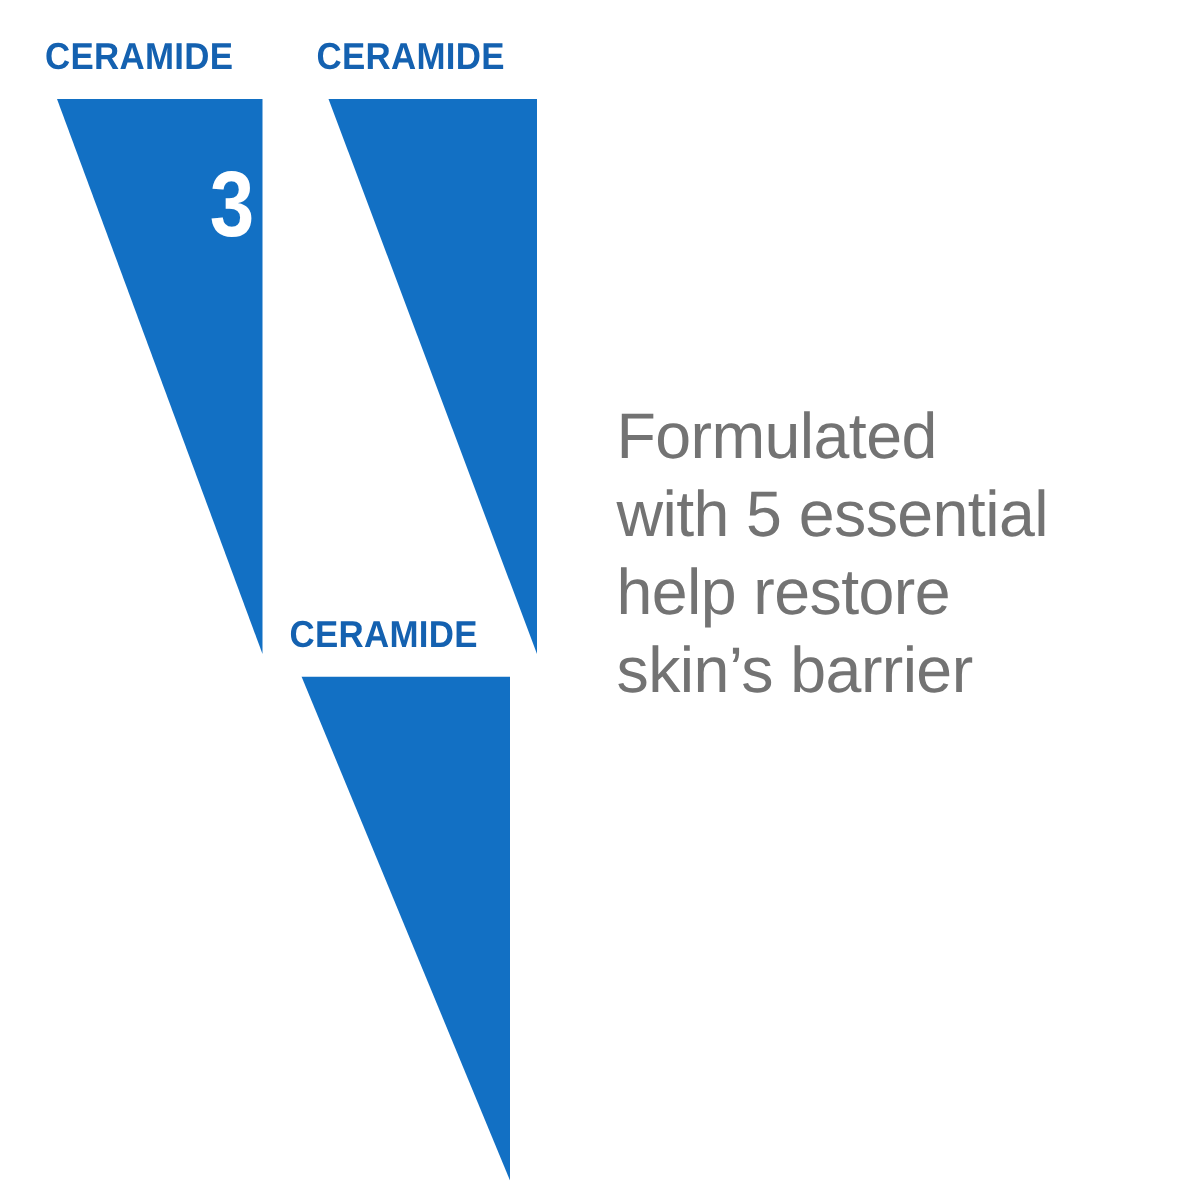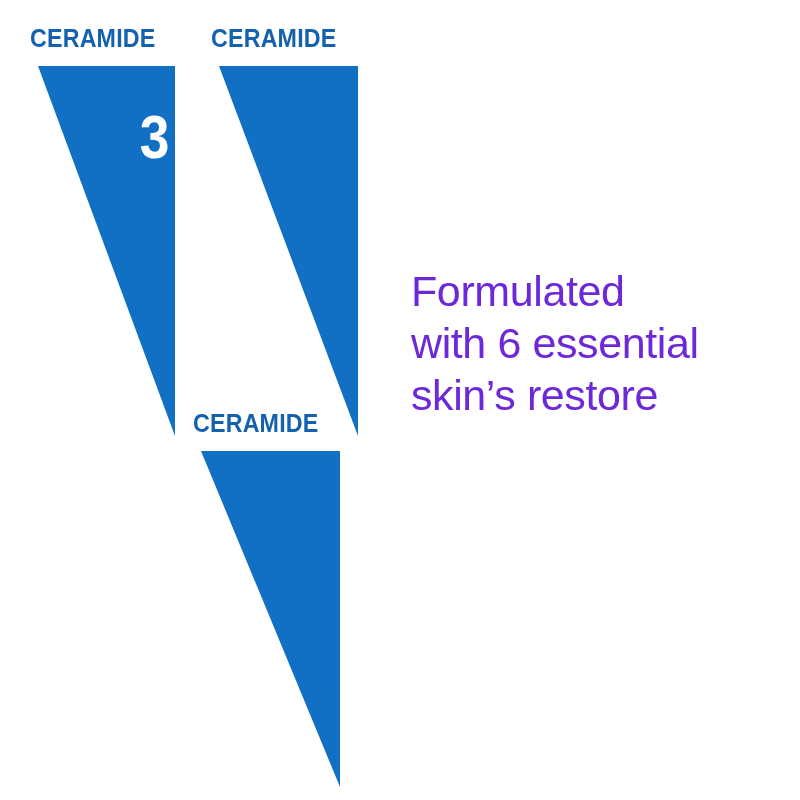--- a/index.html
+++ b/index.html
@@ -65,21 +65,21 @@
   #wedge-6 .wedge-label { font-size: 25px; transform: scaleX(0.93); }
   #wedge-6 .wedge-shape-wrap { top: 40px; }
   #wedge-6 .wedge-number { font-size: 62px; right: 20px; top: 78px; transform: scaleX(0.88); transform-origin: right top; letter-spacing: -1px; }
 
   
   #copy-block {
     position: absolute;
     left: 411px;
     top: 265px;
     width: 360px;
-    color: #6d28d9;
+    color: #737373;
     font-family: "Liberation Sans", sans-serif;
     font-weight: 400;
     font-size: 43px;
     line-height: 52px;
     letter-spacing: -0.4px;
   }
   #copy-block .copy-line {
     display: block;
     white-space: nowrap;
   }
@@ -114,17 +114,18 @@
     <div class="wedge-shape-wrap">
       <svg width="152" height="336" viewBox="0 0 152 336" aria-hidden="true">
         <polygon points="8,0 147,0 147,336 8,0" fill="#1270c4"></polygon>
       </svg>
     </div>
     <div class="wedge-number">6-II</div>
   </div>
 
   <div id="copy-block">
     <span class="copy-line">Formulated</span>
-    <span class="copy-line">with 6 essential</span>
-    <span class="copy-line">skin’s restore</span>
+    <span class="copy-line">with 5 essential</span>
+    <span class="copy-line">help restore</span>
+    <span class="copy-line">skin’s barrier</span>
   </div>
 
 </div>
 
 </body></html>

